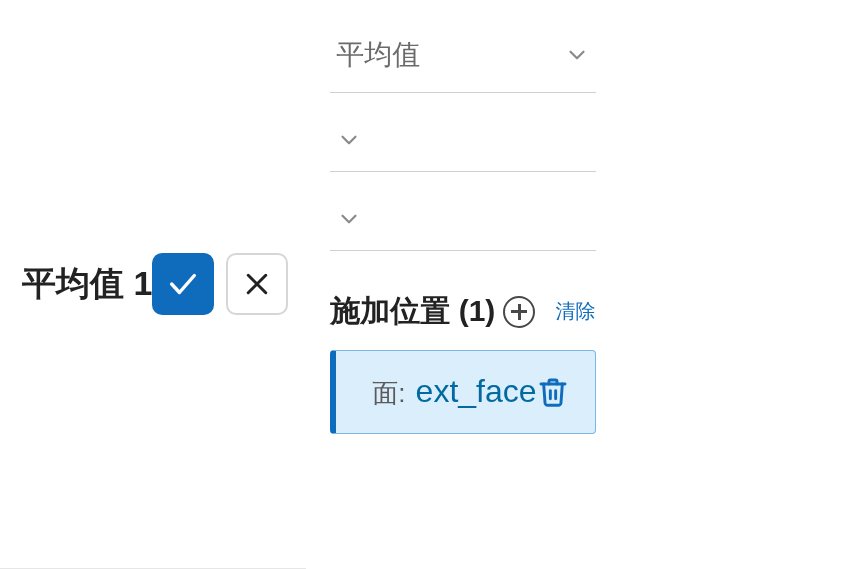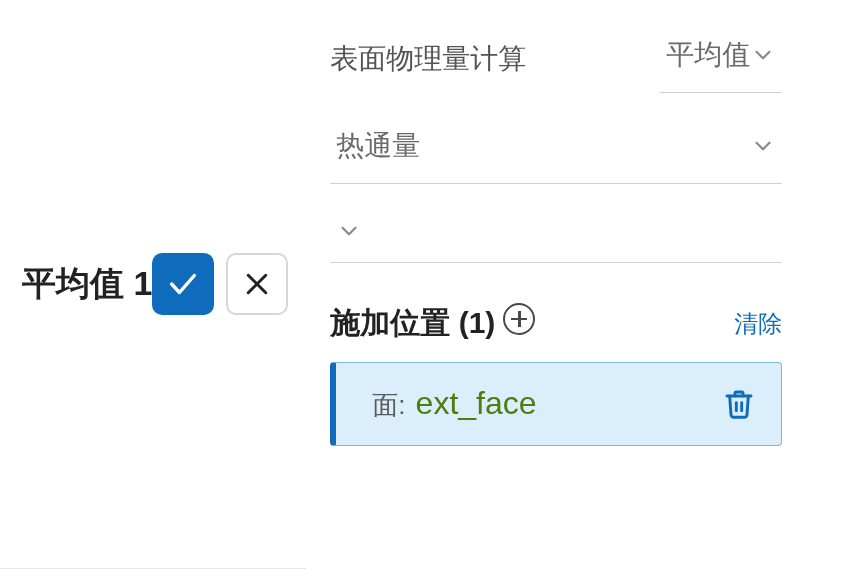--- a/index.html
+++ b/index.html
@@ -37,45 +37,45 @@
     border-bottom: 1px solid #d0d0d0; padding: 12px 6px 18px 6px;
     cursor: pointer;
   }
   .field-value { font-size: 28px; color: #6a6a6a; }
   .chevron { color: #8a8a8a; }
 
   .section-row {
     display: flex; align-items: center; justify-content: space-between;
     margin-top: 40px; margin-bottom: 18px;
   }
-  .section-left { display: flex; gap: 8px; }
+  .section-left { display: flex; align-items: center; gap: 8px; }
   .section-title { font-size: 30px; font-weight: 700; color: #222; }
   .add-circle {
     width: 32px; height: 32px; border: 2.5px solid #484848; border-radius: 50%;
     display: flex; align-items: center; justify-content: center;
     cursor: pointer; position: relative;
   }
   .add-circle::before, .add-circle::after {
     content: ""; position: absolute; background: #484848;
   }
   .add-circle::before { width: 16px; height: 2.5px; }
   .add-circle::after  { width: 2.5px; height: 16px; }
-  .clear-link { font-size: 24px; color: #0f6cbd; cursor: pointer; }
+  .clear-link { font-size: 20px; color: #0f6cbd; cursor: pointer; }
 
   .location-item {
     display: flex; align-items: center; justify-content: space-between;
     background: #dbeefc;
     border: 1px solid #7bb7e6;
     border-left: 6px solid #0f6cbd;
     border-radius: 4px;
     padding: 22px 26px 22px 36px;
   }
   .loc-left { display: flex; align-items: baseline; gap: 10px; }
   .loc-prefix { font-size: 26px; color: #5a5a5a; }
-  .loc-name { font-size: 32px; color: #4d7c0f; }
+  .loc-name { font-size: 32px; color: #0369a1; }
   .trash { color: #0f6cbd; cursor: pointer; }
 
   svg { display: block; }
 </style>
 </head>
 <body>
 
 <div class="panel">
 
   <div class="header">
@@ -91,34 +91,32 @@
             <line x1="5" y1="5" x2="19" y2="19"></line>
             <line x1="19" y1="5" x2="5" y2="19"></line>
           </svg>
       </button>
     </div>
   </div>
 
   <div class="body">
 
     <div class="field-row">
-      <div class="field-label">表面物理量计算</div>
       <div class="field-select">
         <span class="field-value">平均值</span>
         <span class="chevron">
           <svg width="26" height="26" viewBox="0 0 24 24" fill="none" stroke="#8a8a8a" stroke-width="2" stroke-linecap="round" stroke-linejoin="round">
               <polyline points="6 9 12 15 18 9"></polyline>
             </svg>
         </span>
       </div>
     </div>
 
     <div class="field-row">
       <div class="field-select">
-        <span class="field-value">热通量</span>
         <span class="chevron">
           <svg width="26" height="26" viewBox="0 0 24 24" fill="none" stroke="#8a8a8a" stroke-width="2" stroke-linecap="round" stroke-linejoin="round">
               <polyline points="6 9 12 15 18 9"></polyline>
             </svg>
         </span>
       </div>
     </div>
 
     <div class="field-row">
       <div class="field-select">

